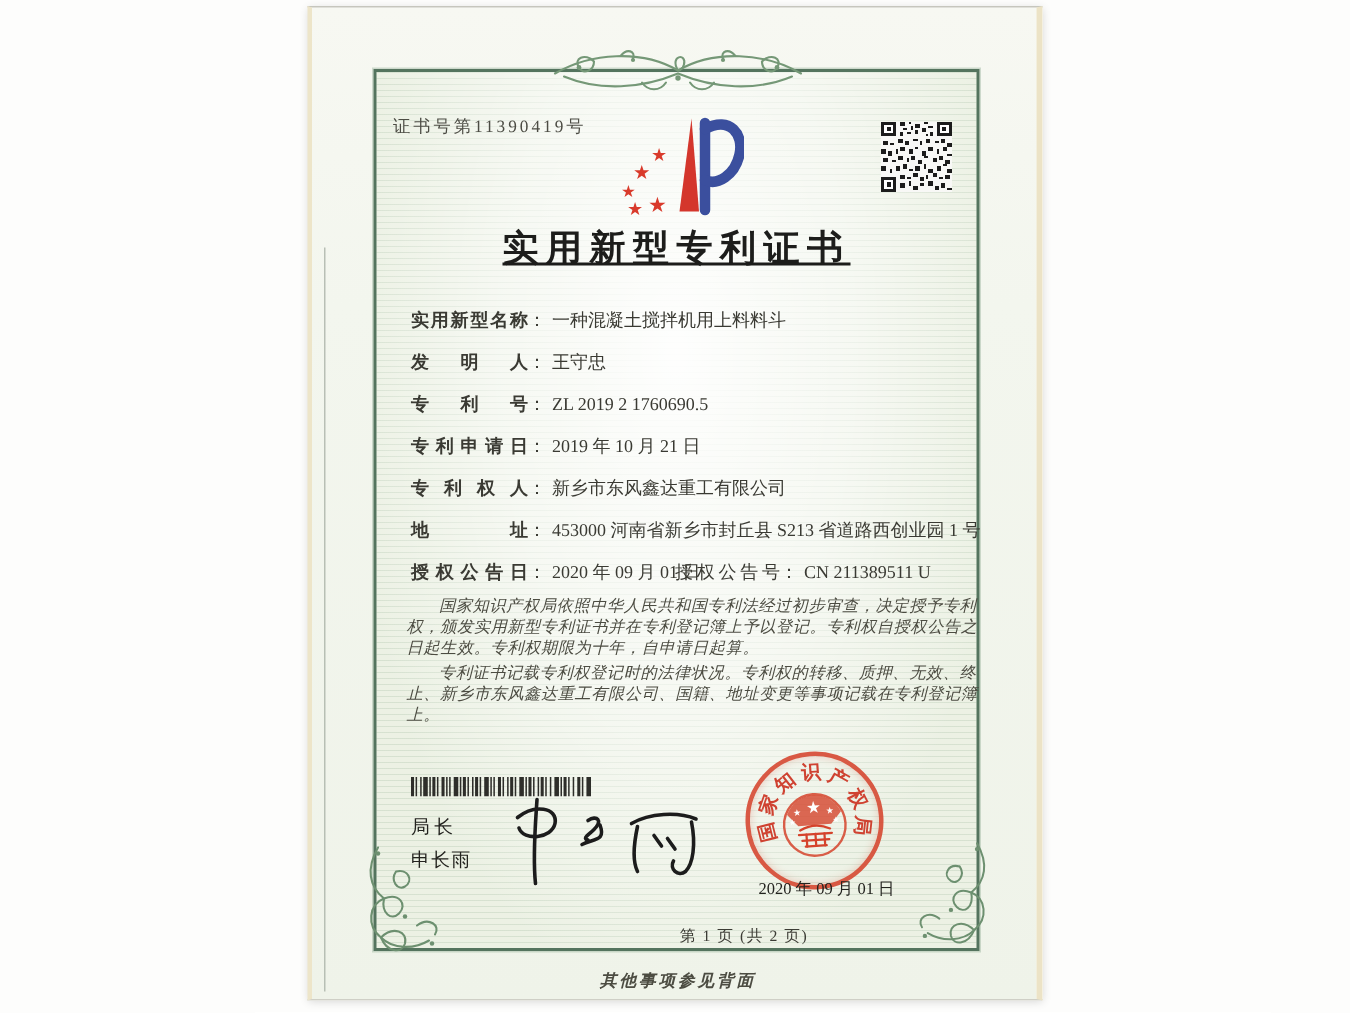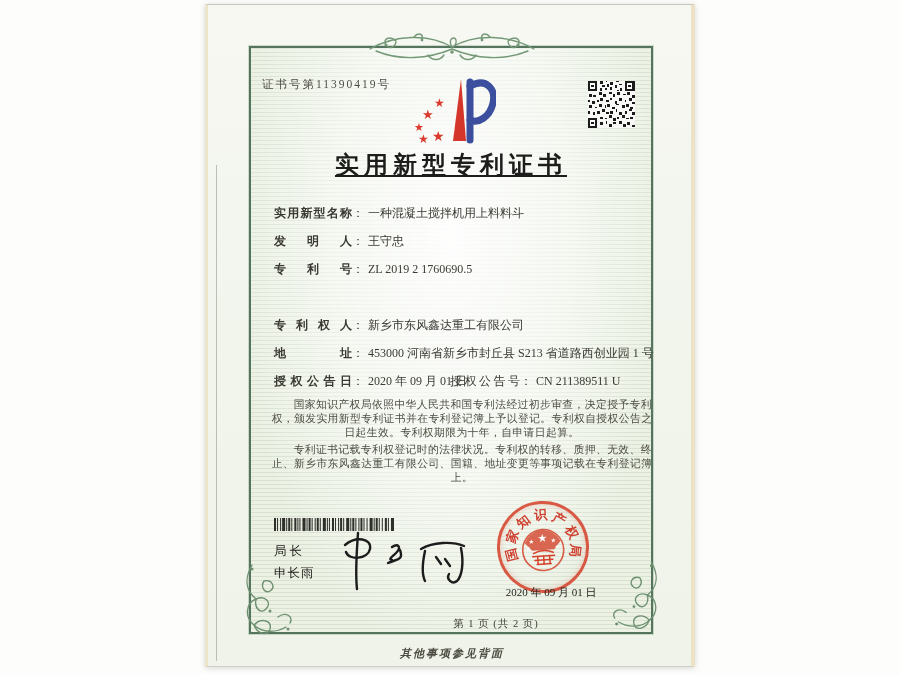--- a/index.html
+++ b/index.html
@@ -39,21 +39,21 @@
          font-size:24px;font-weight:bold;letter-spacing:5px;color:#1d1d1b;white-space:nowrap;text-decoration:underline;}
 
   .row{position:absolute;left:66px;font-size:12px;color:#3a3a33;white-space:nowrap;}
   .flabel{display:inline-block;width:78px;text-align:justify;text-align-last:justify;vertical-align:top;font-weight:bold;}
   .fcolon{display:inline-block;margin-right:4px;}
   .row2{position:absolute;left:242px;font-size:12px;color:#3a3a33;white-space:nowrap;}
   .flabel2{display:inline-block;width:70px;text-align:justify;text-align-last:justify;vertical-align:top;}
 
   .body-text{position:absolute;left:63px;top:392px;width:382px;color:#4c4c42;}
   .body-text p{margin:0 0 3px 0;font-size:10.8px;line-height:14px;text-indent:2em;
-               letter-spacing:.4px;text-align:center;}
+               font-style:italic;letter-spacing:.4px;}
 
   .barcode{position:absolute;left:66px;top:513px;width:120px;height:13px;}
 
   .director-label{position:absolute;left:66px;top:538px;font-size:12.5px;letter-spacing:3px;color:#23231f;}
   .director-name{position:absolute;left:66px;top:560px;font-size:12.5px;letter-spacing:1px;color:#23231f;}
   .signature{position:absolute;left:128px;top:514px;width:140px;height:78px;}
 
   .seal{position:absolute;left:289px;top:496px;width:92px;height:92px;border-radius:50%;
         border:3.5px solid rgba(213,67,44,.88);transform:rotate(-4deg);
         box-shadow:inset 0 0 6px rgba(213,67,44,.25);}
@@ -175,20 +175,23 @@
     <div class="title">实用新型专利证书</div>
 
     <div class="row" style="top:200px">
       <span class="flabel">实用新型名称</span><span class="fcolon">：</span><span>一种混凝土搅拌机用上料料斗</span>
     </div>
     <div class="row" style="top:228px">
       <span class="flabel">发明人</span><span class="fcolon">：</span><span>王守忠</span>
     </div>
     <div class="row" style="top:256px">
       <span class="flabel">专利号</span><span class="fcolon">：</span><span>ZL 2019 2 1760690.5</span>
+    </div>
+    <div class="row" style="top:284px">
+      <span class="flabel">专利申请日</span><span class="fcolon">：</span><span>2019 年 10 月 21 日</span>
     </div>
     <div class="row" style="top:312px">
       <span class="flabel">专利权人</span><span class="fcolon">：</span><span>新乡市东风鑫达重工有限公司</span>
     </div>
     <div class="row" style="top:340px">
       <span class="flabel">地址</span><span class="fcolon">：</span><span>453000 河南省新乡市封丘县 S213 省道路西创业园 1 号</span>
     </div>
     <div class="row" style="top:368px">
       <span class="flabel">授权公告日</span><span class="fcolon">：</span><span>2020 年 09 月 01 日</span>
     </div>

